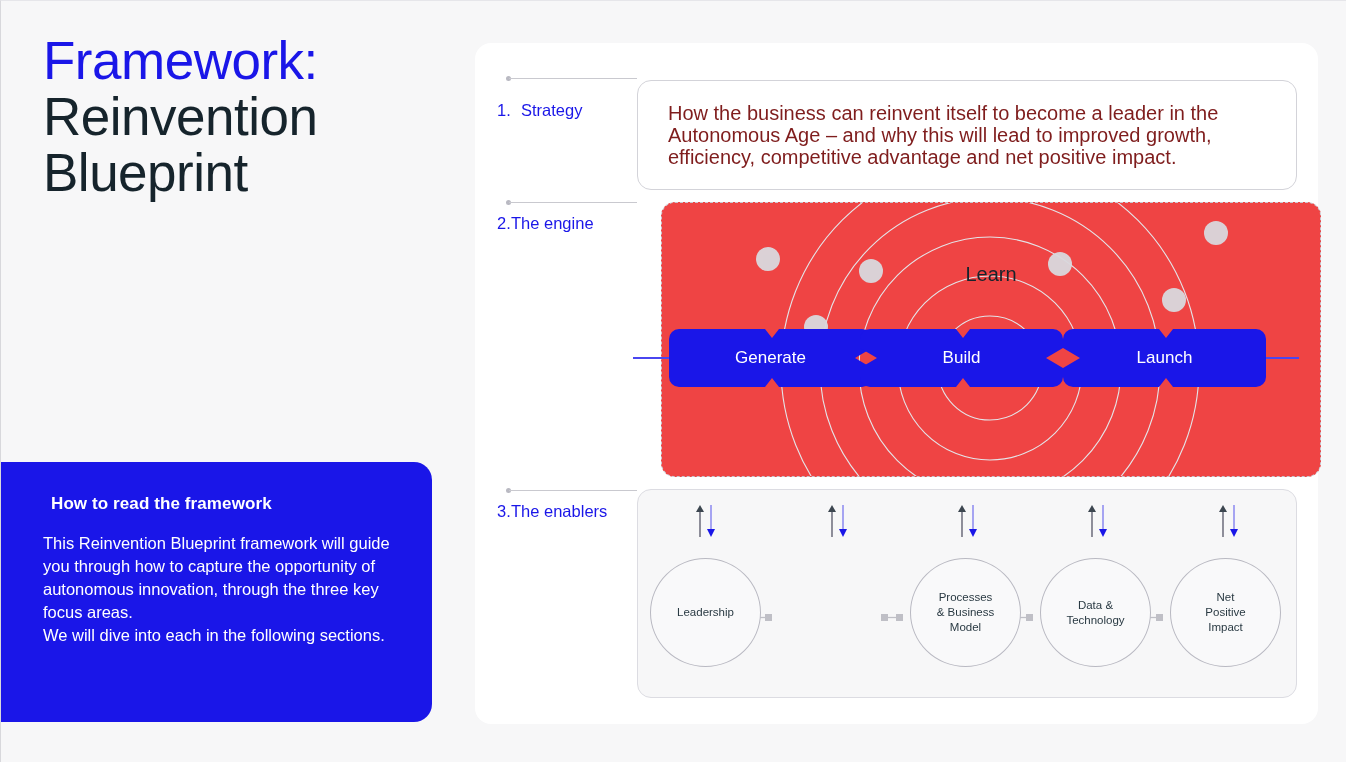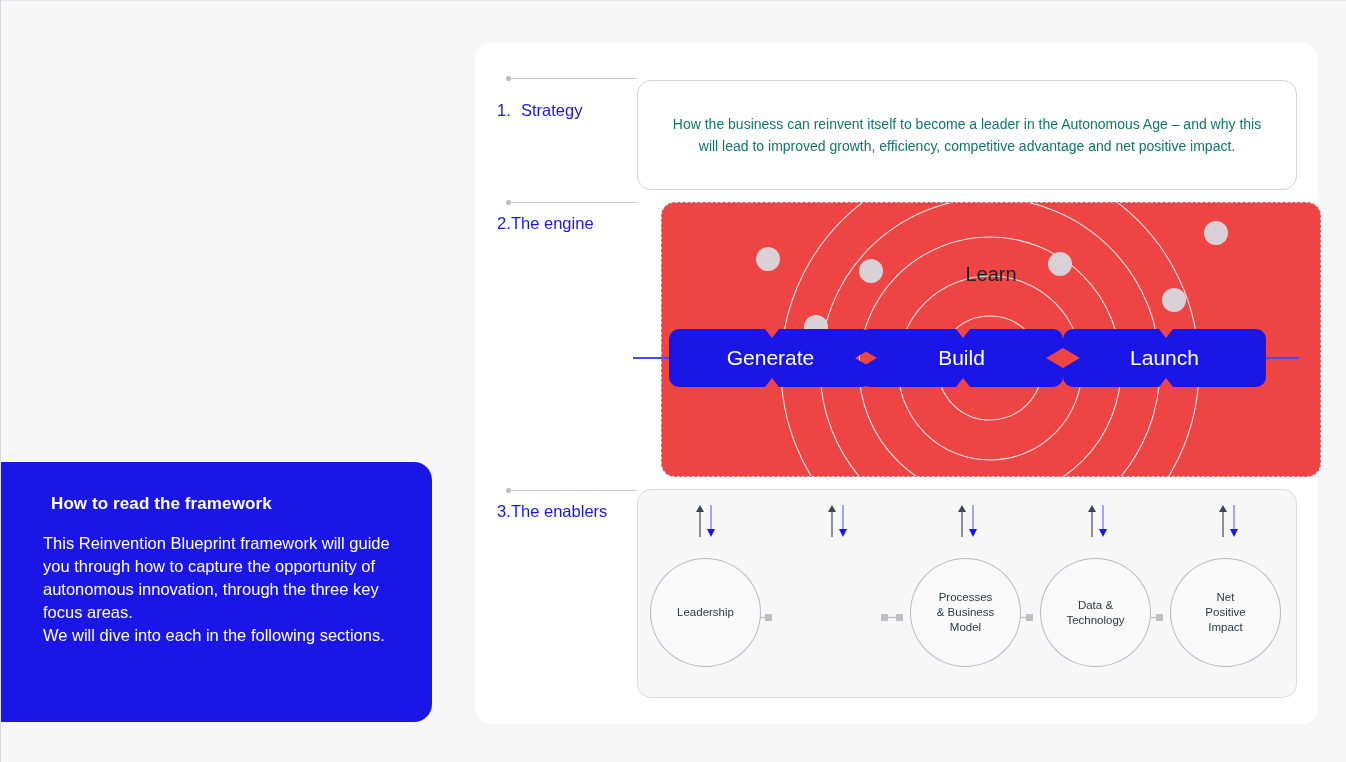--- a/index.html
+++ b/index.html
@@ -107,24 +107,23 @@
     height: 110px;
     border: 1px solid #d3d3d9;
     border-radius: 14px;
     box-sizing: border-box;
     display: flex;
     align-items: center;
     justify-content: center;
     padding: 0 30px;
   }
   .strategy-text {
-    color: #0f766e;
-    font-size: 14px;
+    color: #7f1d1d;
+    font-size: 20px;
     line-height: 22px;
-    text-align: center;
   }
 
   
   .engine-box {
     position: absolute;
     left: 660px;
     top: 201px;
     width: 660px;
     height: 275px;
     border: 1px dashed #c8c8d0;
@@ -168,21 +167,21 @@
   }
   .chev svg { display: block; }
   .chev-label {
     position: absolute;
     left: 0; top: 0;
     width: 100%; height: 58px;
     display: flex;
     align-items: center;
     justify-content: center;
     color: #ffffff;
-    font-size: 21px;
+    font-size: 17px;
   }
   .chev-1 { left: 0px; }
   .chev-2 { left: 191px; }
   .chev-3 { left: 394px; }
 
   
   .enablers-box {
     position: absolute;
     left: 636px;
     top: 488px;
@@ -223,20 +222,25 @@
     top: 118px;
     width: 22px;
     height: 9px;
   }
 </style>
 </head>
 <body>
 
 <div class="slide">
 
+  <div class="title">
+    <span class="accent">Framework:</span>
+    <span class="rest">Reinvention
+Blueprint</span>
+  </div>
 
   <div class="howbox">
     <div class="howbox-title">How to read the framework</div>
     <div class="howbox-body">This Reinvention Blueprint framework will guide you through how to capture the opportunity of autonomous innovation, through the three key focus areas.
 We will dive into each in the following sections.</div>
   </div>
 
   <div class="card"></div>
 
   <div class="leader-dot" style="left:505px; top:75px;"></div>

